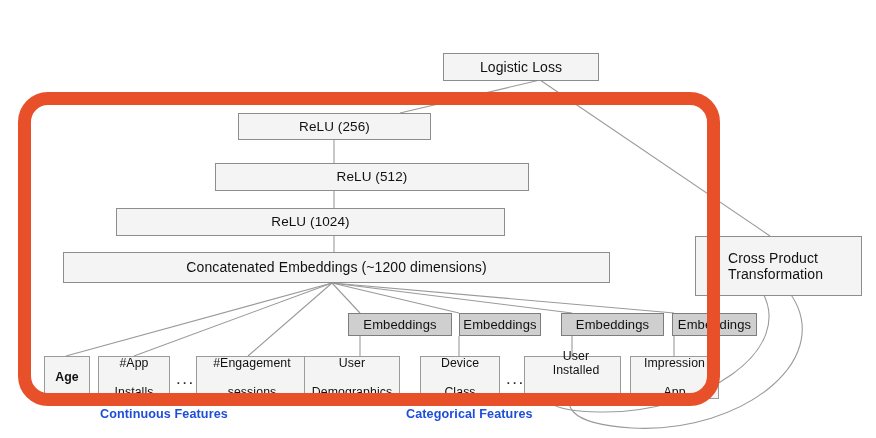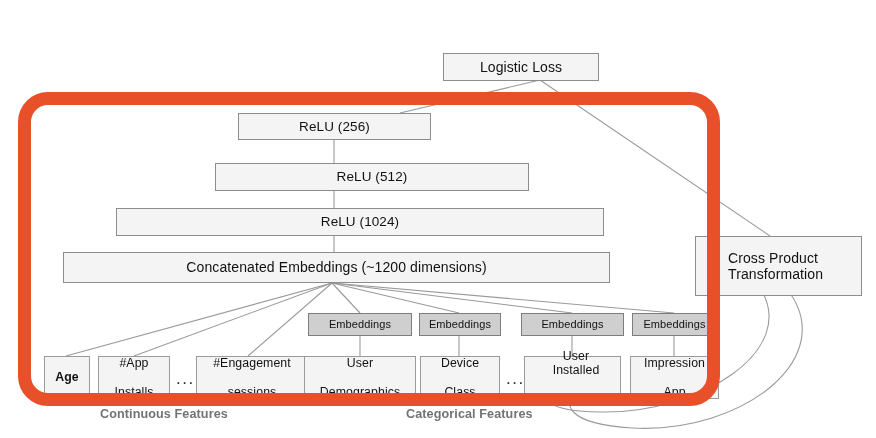--- a/index.html
+++ b/index.html
@@ -39,21 +39,22 @@
     border:1px solid #8d8d8d;
     background:#f4f4f4;
     color:#111111;
     font-size:13.5px;
     line-height:1.16;
     letter-spacing:0.1px;
   }
   .node.emb{
     background:#cfcfcf;
     border:1px solid #7d7d7d;
-    font-size:11px;
+    font-size:13px;
+    margin-left:40px;
   }
   .node.leaf{
     font-size:12.3px;
     background:#f4f4f4;
     border:1px solid #9b9b9b;
   }
   .node.big{ font-size:14px; }
   .node span{ display:block; padding:0 4px; }
   
   #deep-frame{
@@ -74,21 +75,21 @@
     font-size:17px;
     color:#2b2b2b;
     letter-spacing:1.5px;
     line-height:1;
   }
   
   .caption{
     position:absolute;
     font-size:12.6px;
     font-weight:bold;
-    color:#737373;
+    color:#1d4ed8;
     white-space:nowrap;
     letter-spacing:0.1px;
   }
 </style>
 </head>
 <body>
 
 <div id="stage">
 
   <svg class="edges" viewBox="0 0 876 438" width="876" height="438" aria-hidden="true">
@@ -123,21 +124,21 @@
   </div>
 
   <div class="node" style="left:238px; top:113px; width:193px; height:27px;">
     <span>ReLU (256)</span>
   </div>
 
   <div class="node" style="left:178px; top:163px; width:314px; height:28px;margin-left:37px;">
     <span>ReLU (512)</span>
   </div>
 
-  <div class="node" style="left:116px; top:208px; width:488px; height:28px;">
+  <div class="node" style="left:116px; top:208px; width:389px; height:28px;">
     <span>ReLU (1024)</span>
   </div>
 
   <div class="node big" style="left:63px; top:252px; width:547px; height:31px;">
     <span>Concatenated Embeddings (~1200 dimensions)</span>
   </div>
 
   <div class="node big" style="left:695px; top:236px; width:167px; height:60px; justify-content:flex-start; padding-left:24px; text-align:left;">
     <span style="text-align:left;">
         <span style="display: block;">Cross Product</span>
@@ -169,21 +170,21 @@
   </div>
 
   <div class="dots" style="left:176px; top:370px;">
     <span>...</span>
   </div>
 
   <div class="node leaf" style="left:196px; top:356px; width:112px; height:43px;">
     <span><span>#Engagement</span><br><span>sessions</span></span>
   </div>
 
-  <div class="node leaf" style="left:304px; top:356px; width:112px; height:43px;">
+  <div class="node leaf" style="left:304px; top:356px; width:96px; height:43px;">
     <span><span>User</span><br><span>Demographics</span></span>
   </div>
 
   <div class="node leaf" style="left:420px; top:356px; width:80px; height:43px;">
     <span><span>Device</span><br><span>Class</span></span>
   </div>
 
   <div class="dots" style="left:506px; top:370px;">
     <span>...</span>
   </div>

